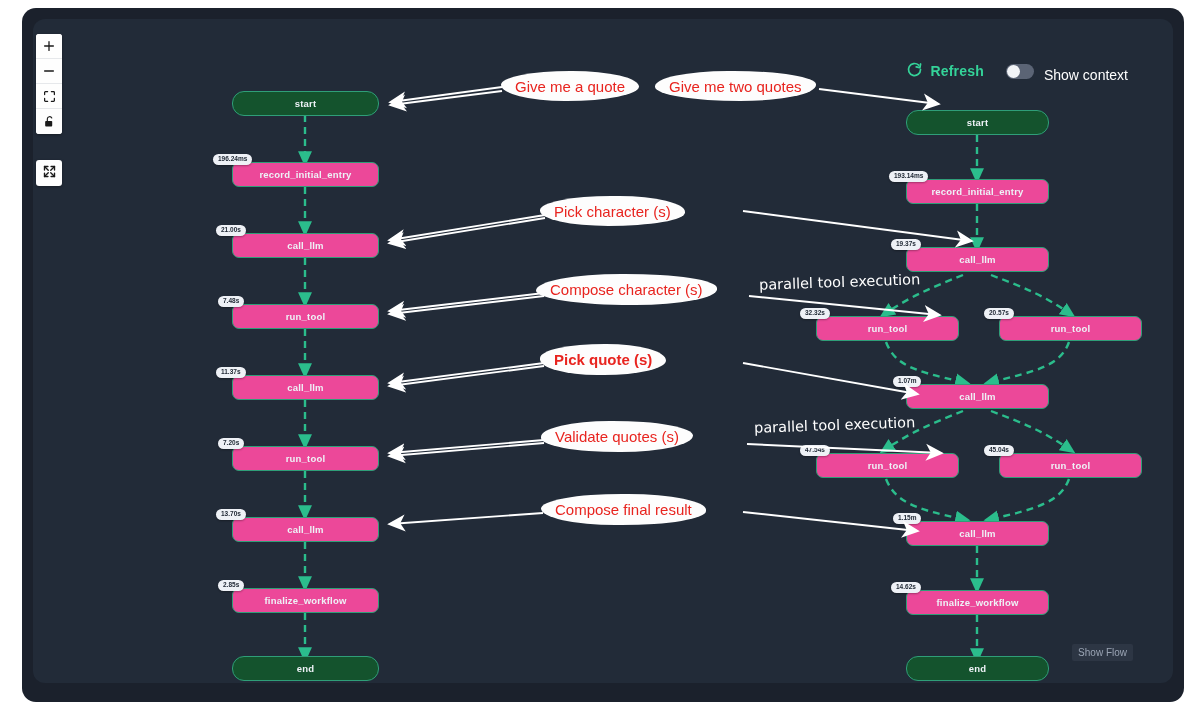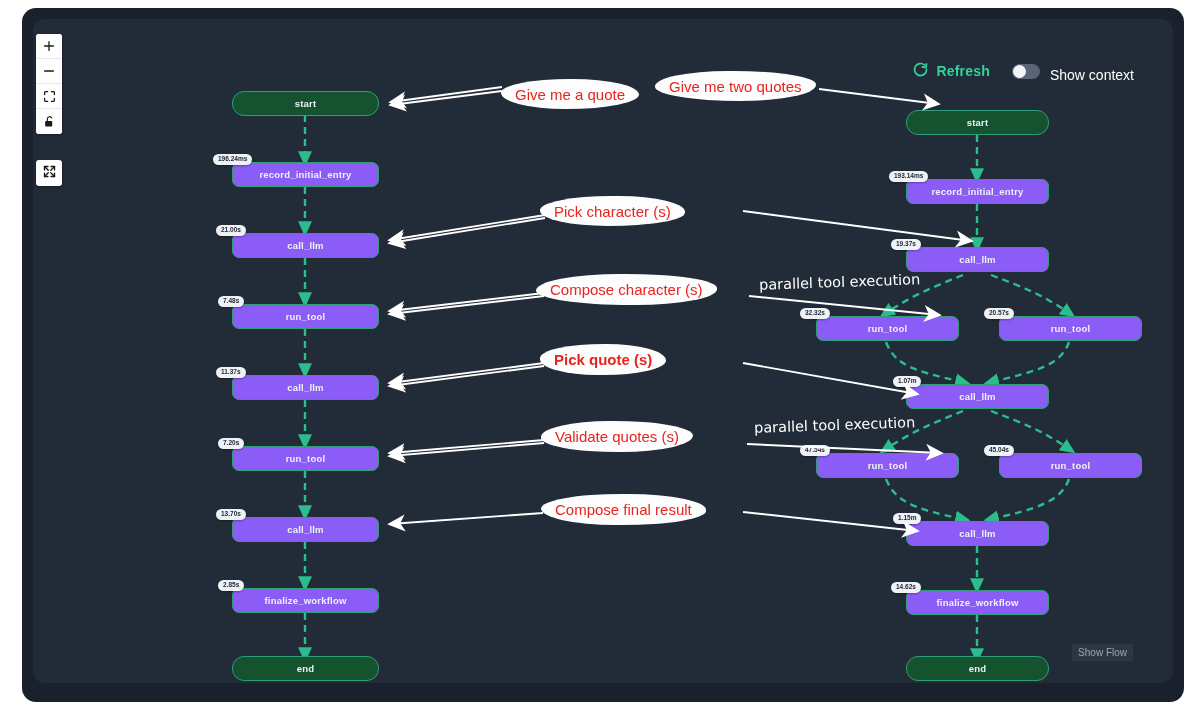--- a/index.html
+++ b/index.html
@@ -36,21 +36,21 @@
   .ctrl-btn:last-child { border-bottom: none; }
   .ctrl-btn svg { display:block; }
   .fs-btn {
     position: absolute; left: 36px; top: 160px; width: 26px; height: 26px;
     background:#fefefe; border-radius:3px; display:flex; align-items:center; justify-content:center;
     box-shadow: 0 1px 3px rgba(0,0,0,.35); cursor:pointer; z-index:40;
   }
 
   
   .toolbar {
-    position: absolute; right: 39px; top: 40px; display:flex; align-items:center; gap: 10px;
+    position: absolute; right: 45px; top: 40px; display:flex; align-items:center; gap: 10px;
     z-index: 40;
   }
   .refresh-btn { display:flex; align-items:center; gap:7px; cursor:pointer; }
   .refresh-label { color:#34d399; font-size:14px; font-weight:bold; letter-spacing:.2px;}
   .toggle {
     width: 28px; height: 15px; border-radius: 8px; background:#5b6475; position:relative;
     cursor:pointer; margin-left: 12px;
   }
   .toggle .knob {
     position:absolute; left:1px; top:1px; width:13px; height:13px; border-radius:50%;
@@ -66,21 +66,21 @@
   }
 
   
   #edges { position:absolute; left:0; top:0; width:1200px; height:710px; z-index:5;}
   #arrows { position:absolute; left:0; top:0; width:1200px; height:710px; z-index:25; pointer-events:none;}
 
   
   .node {
     position:absolute; z-index:12;
     border:1.4px solid #2f9e78; border-radius:7px;
-    background:#8b5cf6;
+    background:#ec4899;
     color:#eef2f7; font-size:9.5px; font-weight:bold;
     display:flex; align-items:center; justify-content:center;
     letter-spacing:.2px;
   }
   .node.terminal { border-radius:12px; background:#14532d; border-color:#2f9e78;}
   .badge {
     position:absolute; z-index:20;
     background:#eef1f6; color:#1b2430;
     font-size:6.5px; font-weight:bold;
     padding: 2px 5px; border-radius:8px;
@@ -272,21 +272,21 @@
         <path d="M511,424 L357,437"></path>
 
         <path d="M714,425 L908,434"></path>
 
         <path d="M510,494 L357,505"></path>
 
         <path d="M710,493 L884,512"></path>
       </g>
     </svg>
 
-    <div class="sticker" style="left:468px; top:60px; height:30px; border-radius:50% 48% 52% 46% / 46% 52% 48% 54%;">
+    <div class="sticker" style="left:468px; top:52px; height:30px; border-radius:50% 48% 52% 46% / 46% 52% 48% 54%;">
       <span>Give me a quote</span>
     </div>
     <div class="sticker" style="left:507px; top:177px; height:30px; border-radius:50% 46% 54% 48% / 48% 54% 46% 52%;">
       <span>Pick character (s)</span>
     </div>
     <div class="sticker" style="left:622px; top:52px; height:30px; border-radius:46% 52% 48% 54% / 52% 46% 54% 48%;">
       <span>Give me two quotes</span>
     </div>
     <div class="sticker" style="left:503px; top:255px; height:31px; border-radius:48% 52% 46% 54% / 54% 46% 52% 48%;">
       <span>Compose character (s)</span>

